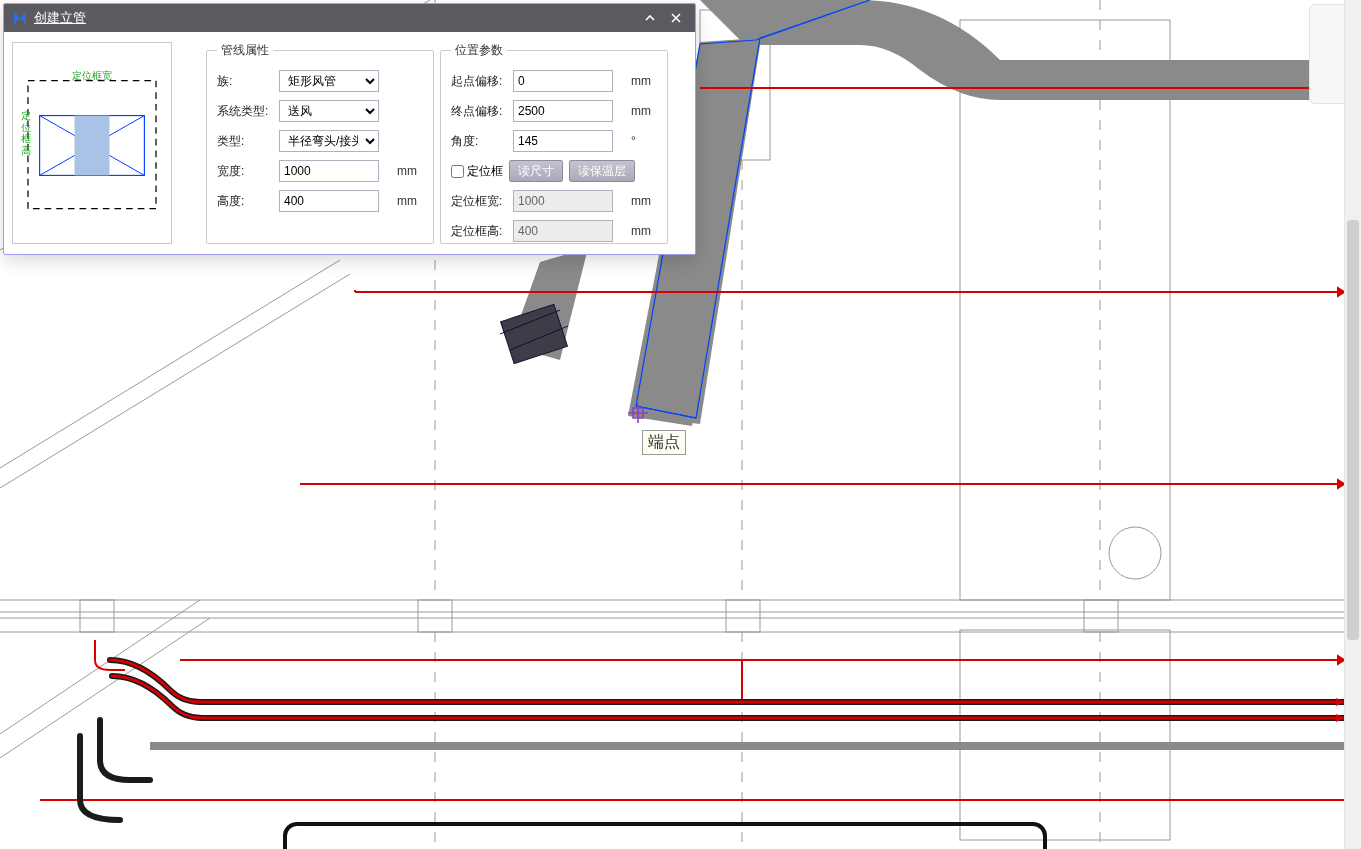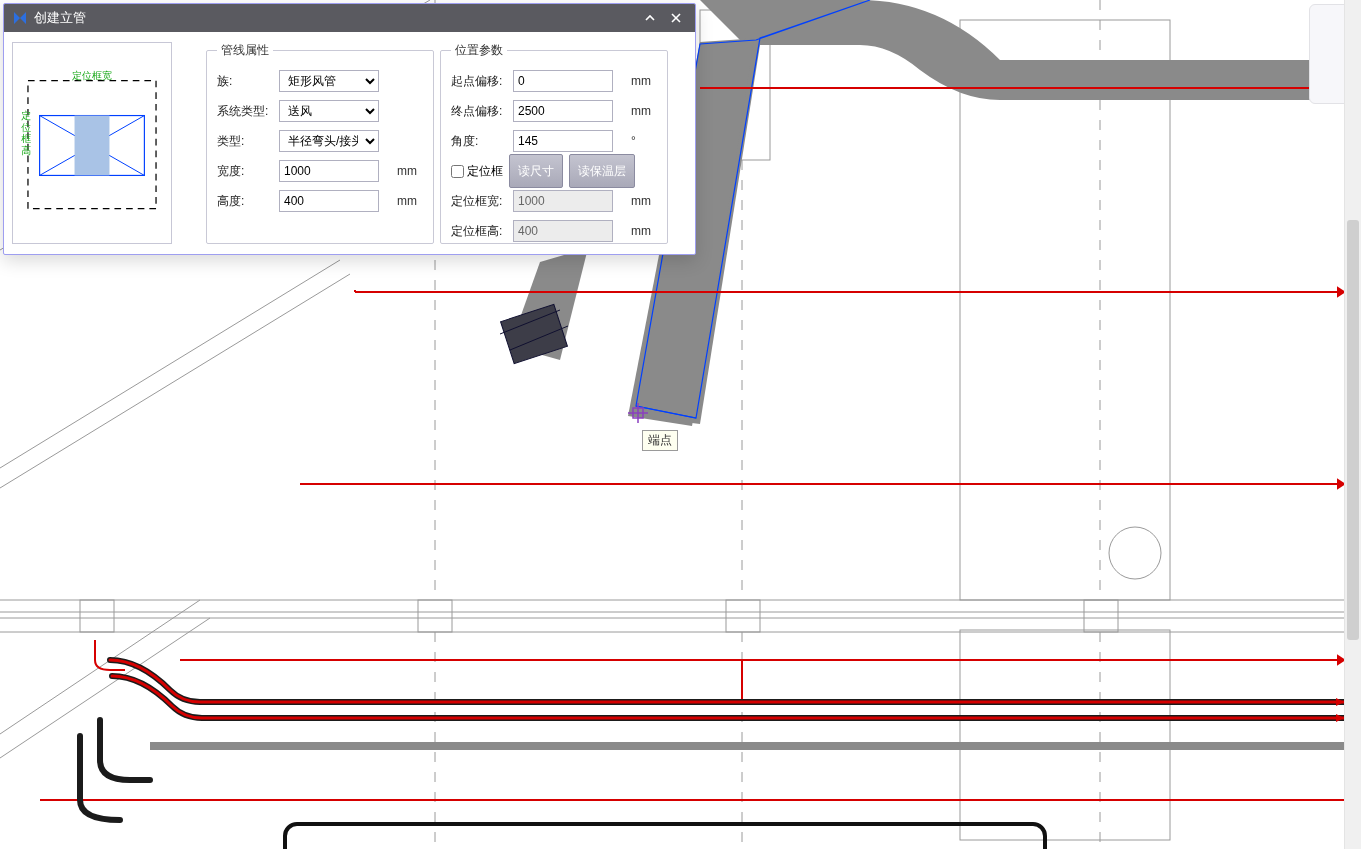--- a/index.html
+++ b/index.html
@@ -32,20 +32,21 @@
     overflow: hidden;
   }
   .titlebar {
     height: 28px;
     background: #5a5a60;
     color: #fff;
     display: flex;
     align-items: center;
     padding: 0 6px 0 8px;
     font-size: 13px;
+    text-decoration: underline;
   }
   .titlebar .logo {
     width: 16px; height: 16px;
     margin-right: 6px;
     display: inline-block;
   }
   .titlebar .title { flex: 1; }
   .titlebar .tbtn {
     width: 26px; height: 22px;
     display: flex; align-items: center; justify-content: center;
@@ -107,21 +108,21 @@
     font-family: inherit;
     font-size: 12px;
     padding: 0 4px;
     width: 100px;
   }
   input[disabled] {
     background: #ececec;
     color: #666;
   }
   .btn {
-    height: 34px;
+    height: 22px;
     border: 1px solid #8b8ba0;
     background: linear-gradient(#c4c4d0, #a9a9b8);
     color: #fff;
     font-size: 12px;
     padding: 0 8px;
     cursor: pointer;
     border-radius: 2px;
   }
   .down-icon {
     display: inline-flex; align-items: center;
@@ -152,21 +153,21 @@
     background: #cfcfcf;
     border-radius: 3px;
   }
   
   .tooltip {
     position: absolute;
     left: 642px; top: 430px;
     background: #fefff0;
     border: 1px solid #9a9a9a;
     padding: 1px 5px;
-    font-size: 12px;
+    font-size: 16px;
     color: #333;
   }
 </style>
 </head>
 <body>
 
 <div class="canvas">
   <svg viewBox="0 0 1361 849">
 
     <g stroke="#9a9a9a" stroke-width="1" fill="none">

